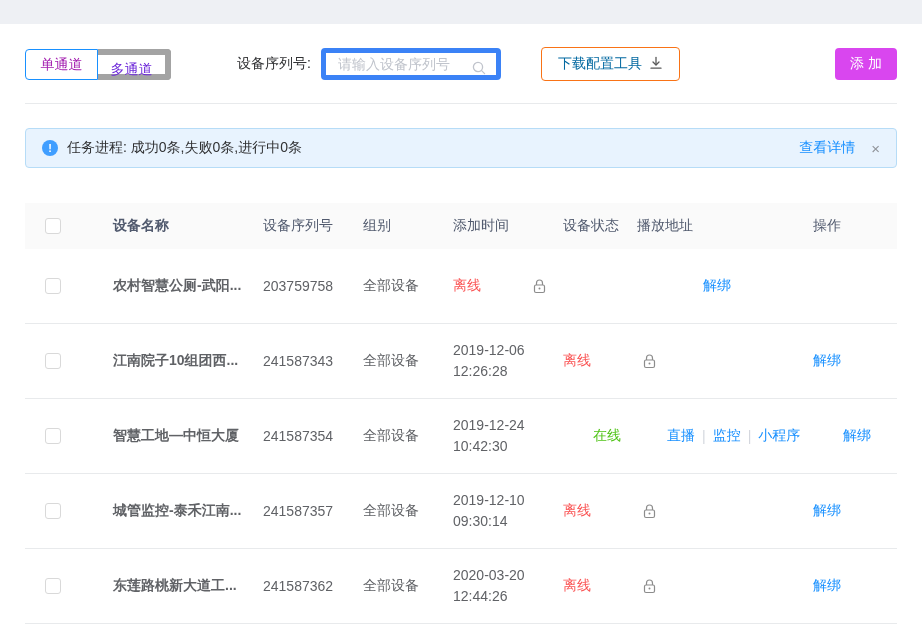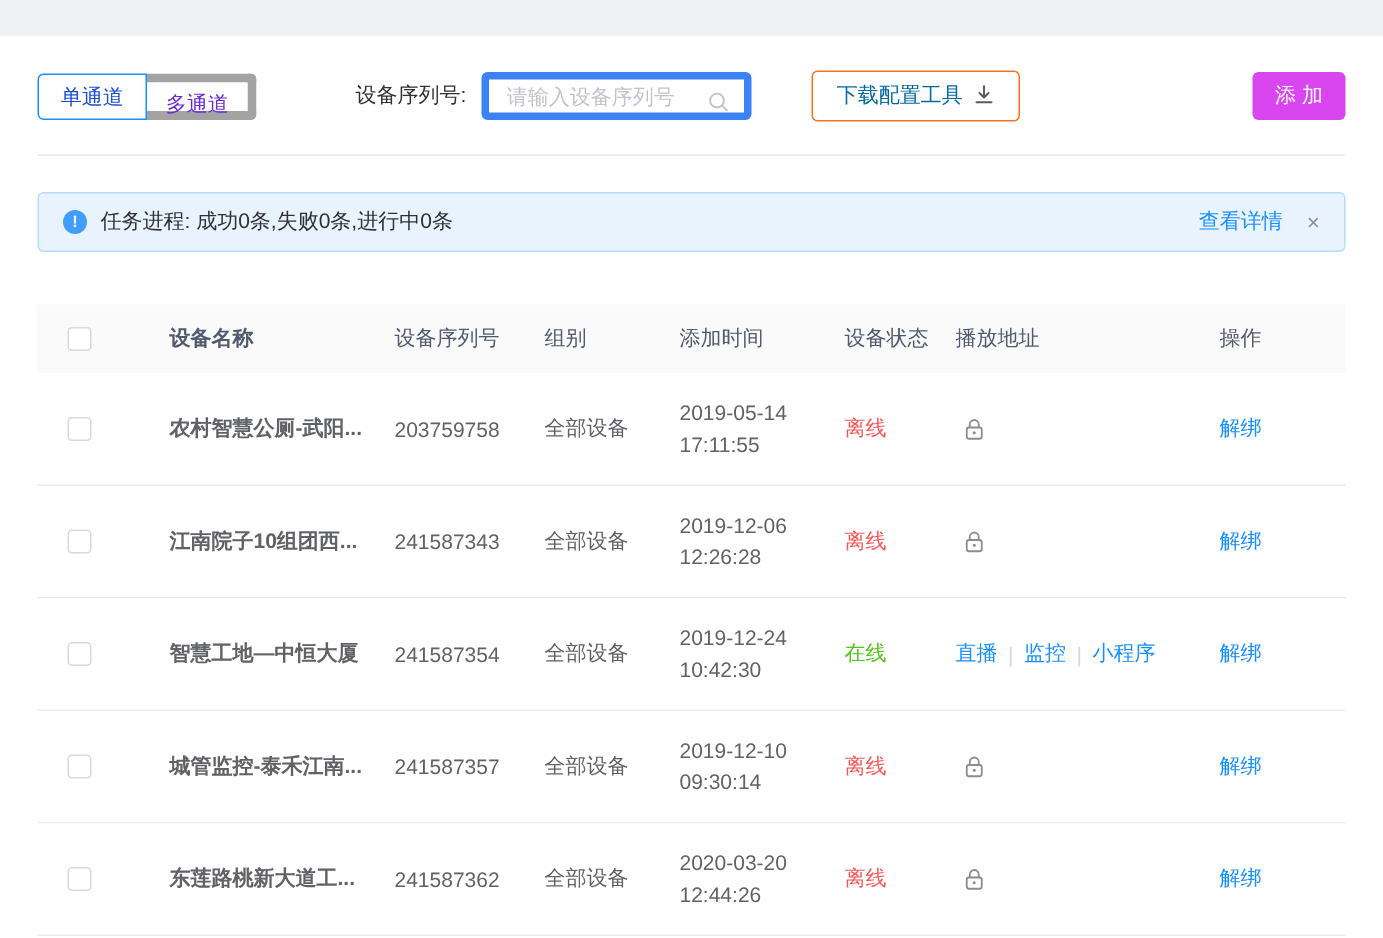--- a/index.html
+++ b/index.html
@@ -16,21 +16,21 @@
   
   .toolbar { display: flex; align-items: center; margin-top: 24px; height: 32px; }
   .channel-group { display: flex; }
   .channel-btn {
     width: 73px; height: 31px; line-height: 29px; text-align: center;
     background: #fff; border: 6px solid #a3a3a3; color: #6d28d9;
     cursor: pointer; font-size: 14px;
   }
   .channel-btn:first-child { border-radius: 4px 0 0 4px; }
   .channel-btn:last-child { border-radius: 0 4px 4px 0; border-left: none; }
-  .channel-btn.active { border: 1px solid #1890ff; color: #1d4ed8; z-index: 1; }
+  .channel-btn.active { border: 1px solid #1890ff; color: #a21caf; z-index: 1; }
   .serial-label { margin-left: 66px; color: #303133; }
   .search-box {
     position: relative; margin-left: 10px; width: 180px; height: 32px;
     border: 5px solid #3b82f6; border-radius: 4px; background: #fff;
     display: flex; align-items: center;
   }
   .search-box input {
     border: none; outline: none; flex: 1; height: 100%; padding: 0 30px 0 12px;
     font-size: 14px; color: #606266; background: transparent;
     font-family: "Liberation Sans", "DejaVu Sans", sans-serif;
@@ -77,21 +77,21 @@
   .c-group  { width: 90px; }
   .c-time   { width: 110px; }
   .c-status { width: 74px; }
   .c-play   { width: 176px; display: flex; align-items: center; }
   .c-action { flex: 1; }
   .checkbox {
     width: 16px; height: 16px; border: 1px solid #d9d9d9; border-radius: 3px;
     background: #fff; cursor: pointer; display: block;
   }
   .status-offline { color: #fa5555; }
-  .status-online  { color: #52c41a; }
+  .status-online  { color: #52c41a; margin-left: 30px; }
   .link { color: #1890ff; text-decoration: none; cursor: pointer; }
   .sep { color: #d4d7de; margin: 0 7px; }
   .time-line { line-height: 21px; }
   .lock-wrap { margin-left: 4px; display: inline-flex; }
 </style>
 </head>
 <body>
 
 <div class="top-band"></div>
 
@@ -148,24 +148,20 @@
       <div class="cell c-action">操作</div>
     </div>
     <div class="tbody">
   <div class="tr">
     <div class="cell c-check">
       <span class="checkbox"></span>
     </div>
     <div class="cell c-name">农村智慧公厕-武阳...</div>
     <div class="cell c-serial">203759758</div>
     <div class="cell c-group">全部设备</div>
-    <div class="cell c-time">
-      <div class="time-line">2019-05-14</div>
-      <div class="time-line">17:11:55</div>
-    </div>
     <div class="cell c-status status-offline">离线</div>
     <div class="cell c-play">
       <span class="lock-wrap">
         <svg width="17" height="17" viewBox="0 0 17 17" fill="none">
           <rect x="3.5" y="7" width="10" height="7.5" rx="1.5" stroke="#8c8c8c" stroke-width="1.2"></rect>
           <path d="M5.5 7 V5 a3 3 0 0 1 6 0 V7" stroke="#8c8c8c" stroke-width="1.2"></path>
           <circle cx="8.5" cy="10.5" r="1" fill="#8c8c8c"></circle>
         </svg>
       </span>
     </div>

